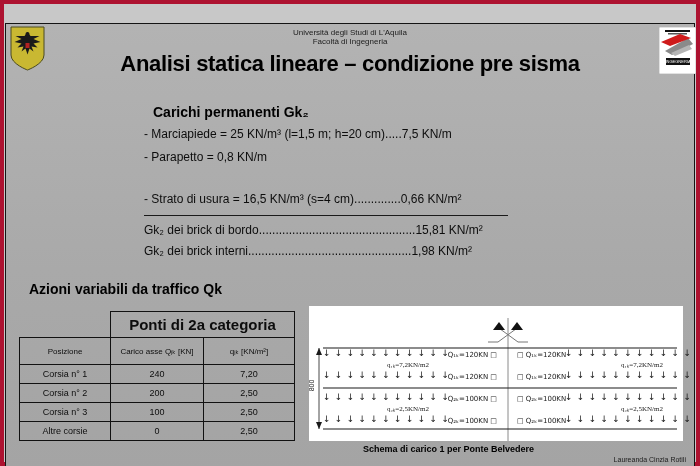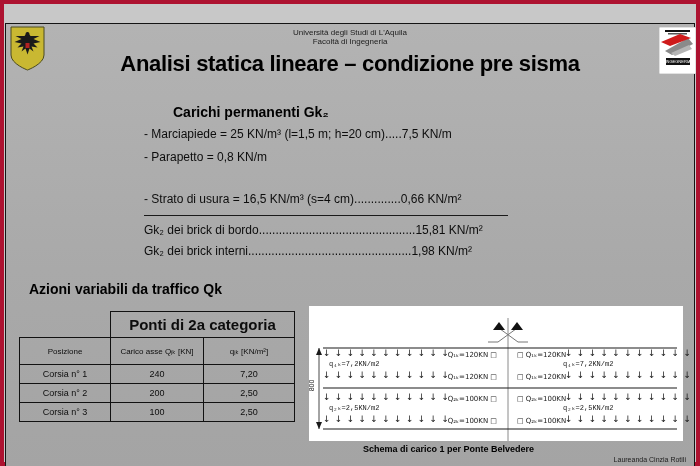--- a/index.html
+++ b/index.html
@@ -21,21 +21,21 @@
   .abs { position:absolute; }
 
   
   .crest { left:3px; top:1px; width:37px; height:47px; }
   .hdr-text { left:0; top:4px; width:100%; text-align:center; font-size:8px; line-height:9px; color:#1c1c1c; }
   .logo-right { left:653px; top:3px; width:37px; height:47px; }
   .slide-title { left:0; top:27px; width:100%; text-align:center; font-size:22px; font-weight:bold; color:#000; letter-spacing:-0.3px; }
 
   
   .h-section { font-size:14px; font-weight:bold; color:#000; }
-  .h-carichi { left:147px; top:80px;margin-left:20px; }
+  .h-carichi { left:147px; top:80px; }
   .load-line { left:138px; font-size:12px; color:#0d0d0d; white-space:nowrap; }
   .sep-line { left:138px; top:191px; width:364px; border-top:1px solid #1a1a1a; height:0; }
 
   
   .h-azioni { left:23px; top:257px;text-align:right; }
   table.loads-table {
     position:absolute; left:13px; top:287px;
     border-collapse:collapse; table-layout:fixed;
     font-size:8px; color:#0d0d0d;
   }
@@ -46,21 +46,21 @@
   table.loads-table td { height:18px; font-size:9px; }
   .cw1 { width:90px; } .cw2 { width:92px; } .cw3 { width:90px; }
 
   
   .diagram { left:303px; top:282px; width:374px; height:135px; background:#ffffff; }
   .diagram svg { position:absolute; left:0; top:0; }
   .arrow-row { position:absolute; font-family:"DejaVu Sans",sans-serif; font-size:9px; letter-spacing:4.3px; color:#1a1a1a; white-space:nowrap; }
   .axle-label { position:absolute; width:66px; font-family:"DejaVu Sans",sans-serif; font-size:7px; color:#1a1a1a; white-space:nowrap; }
   .axle-left { left:122px; text-align:right; }
   .axle-right { left:208px; text-align:left; }
-  .q-label { position:absolute; width:100px; text-align:left; font-family:Liberation Mono, monospace; font-size:7px; color:#1a1a1a; white-space:nowrap; }
+  .q-label { position:absolute; width:100px; text-align:right; font-family:Liberation Serif, serif; font-size:7px; color:#1a1a1a; white-space:nowrap; }
   .dim-label { position:absolute; left:-3px; top:76px; font-size:7px; color:#1a1a1a; transform:rotate(-90deg); }
 
   .caption { left:311px; top:420px; font-size:9px; font-weight:bold; color:#000;margin-left:46px; }
   .credits { right:8px; top:431px; text-align:right; font-size:7px; line-height:9px; color:#1c1c1c; }
 </style>
 </head>
 <body>
 
 <div class="frame">
   <div class="slide">
@@ -119,20 +119,25 @@
         <tr>
           <td>Corsia n° 2</td>
           <td>200</td>
           <td>2,50</td>
         </tr>
         <tr>
           <td>Corsia n° 3</td>
           <td>100</td>
           <td>2,50</td>
         </tr>
+        <tr>
+          <td>Altre corsie</td>
+          <td>0</td>
+          <td>2,50</td>
+        </tr>
       </tbody>
     </table>
 
     <div class="abs diagram">
       <svg width="374" height="135" viewBox="0 0 374 135">
 
         <line x1="199" y1="12" x2="199" y2="135" stroke="#8a8a8a" stroke-width="1"></line>
 
         <polyline points="179,36 189,36 211,20" fill="none" stroke="#777" stroke-width="1"></polyline>
         <polyline points="219,36 209,36 187,20" fill="none" stroke="#777" stroke-width="1"></polyline>

